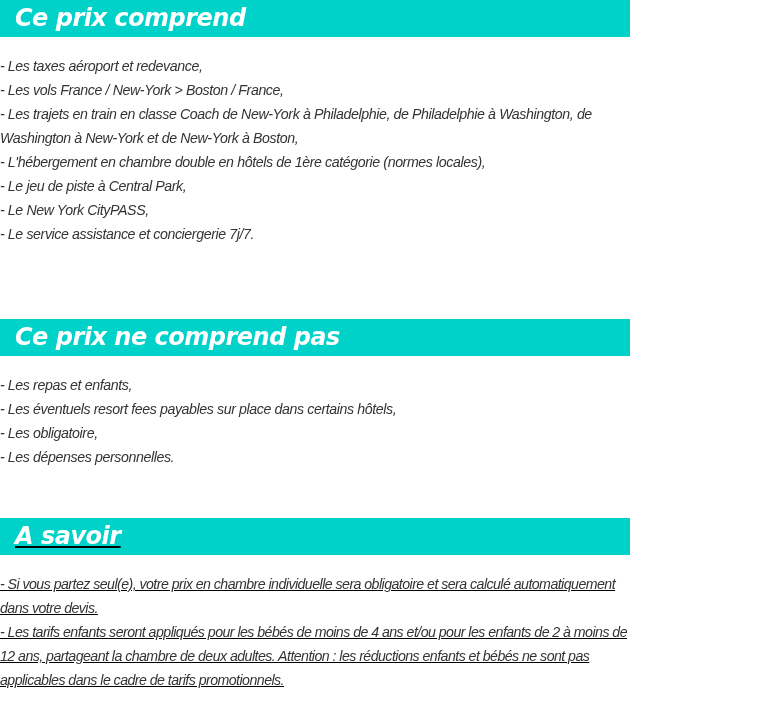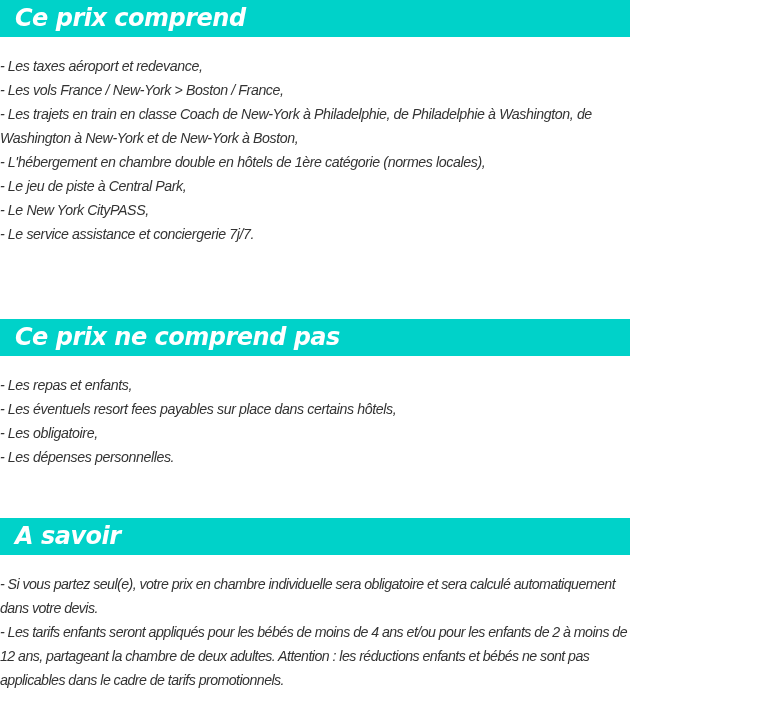--- a/index.html
+++ b/index.html
@@ -3,21 +3,21 @@
 <meta charset="utf-8">
 <style>
   html, body { margin:0; padding:0; background:#ffffff; }
   body { width:758px; height:707px; overflow:hidden; position:relative; font-family:"Liberation Sans", sans-serif; }
   .section { position:absolute; left:0; width:630px; }
   .hdr { height:37px; background:#00d2c9; color:#ffffff; font-style:italic; font-weight:bold; font-size:24px; line-height:37px; padding-left:15px; box-sizing:border-box; font-family:"DejaVu Sans", sans-serif; letter-spacing:-0.5px; }
   .list { margin:0; padding:0; list-style:none; margin-top:17px; }
   .list li { font-style:italic; font-size:14.2px; color:#333333; line-height:24px; letter-spacing:-0.4px; }
   #s1 { top:0; }
   #s2 { top:295px;margin-top:24px; }
-  #s3 { top:518px; }
+  #s3 { top:518px;text-decoration:underline; }
   #s3 .list li { letter-spacing:-0.55px; }
 </style>
 </head>
 <body>
 
 <div class="section" id="s1">
   <div class="hdr">Ce prix comprend</div>
   <ul class="list">
     <li>- Les taxes aéroport et redevance,</li>
     <li>- Les vols France / New-York  &gt; Boston / France,</li>

